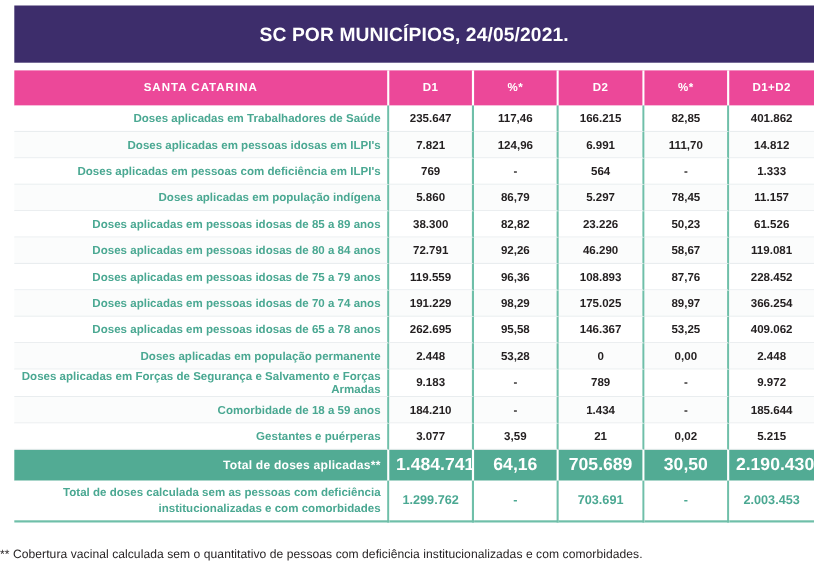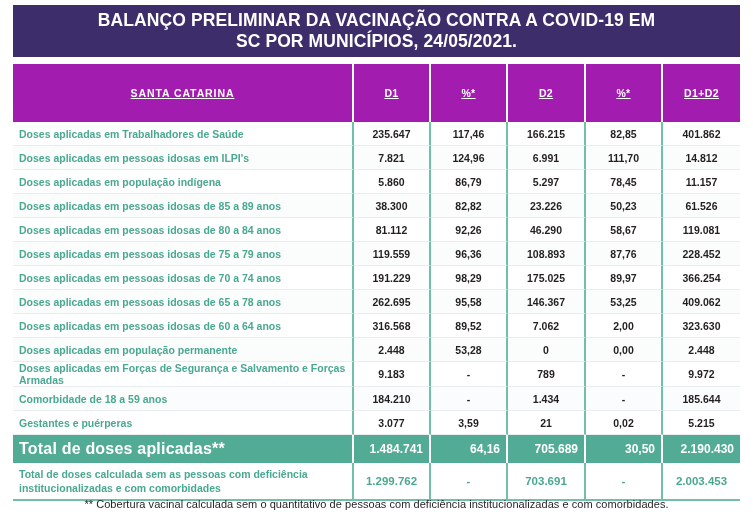--- a/index.html
+++ b/index.html
@@ -53,80 +53,78 @@
   }
   table.vac col.c-label { width: 341px; }
   table.vac col.c-d1    { width: 77px; }
   table.vac col.c-p1    { width: 77px; }
   table.vac col.c-d2    { width: 78px; }
   table.vac col.c-p2    { width: 77px; }
   table.vac col.c-tot   { width: 77px; }
 
   
   thead th {
-    background: #a21caf;
+    background: #ec4899;
     color: #ffffff;
     font-size: 10.5px;
     font-weight: bold;
     letter-spacing: 0.4px;
     height: 24px;
-    padding: 17px;
+    padding: 4px;
     text-align: center;
     vertical-align: middle;
     border-right: 2px solid #ffffff;
-    text-decoration: underline;
   }
   thead th.last { border-right: none; }
   thead th.h-label { letter-spacing: 0.9px; }
 
   
   tbody td {
     height: 23px;
     padding: 0 6px;
     font-size: 10.5px;
     vertical-align: middle;
     border-bottom: 1px solid #e9edef;
     background: #ffffff;
   }
   tbody tr:nth-child(even) td { background: #fbfcfc; }
 
   td.label {
     color: #4aa892;
     font-weight: bold;
-    text-align: left;
+    text-align: right;
     border-right: 2px solid #6fbfa9;
     margin-left: 28px;
   }
   td.num {
     color: #231f20;
     font-weight: bold;
     text-align: center;
     border-right: 2px solid #6fbfa9;
   }
   td.num.lastcol { border-right: none; }
 
   
   tr.total td {
     background: #52ab94 !important;
     color: #ffffff;
     border-bottom: none;
     height: 28px;
     border-right: 2px solid #ffffff;
   }
   tr.total td.label {
+    font-size: 11px;
+    font-weight: bold;
+    letter-spacing: 0.2px;
+    color: #ffffff;
+  }
+  tr.total td.num {
     font-size: 16px;
-    font-weight: bold;
-    letter-spacing: 0.2px;
-    color: #ffffff;
-  }
-  tr.total td.num {
-    font-size: 12px;
-    color: #ffffff;
-    font-weight: bold;
-    text-align: right;
+    color: #ffffff;
+    font-weight: bold;
   }
   tr.total td.lastcol { border-right: none; }
 
   
   tr.subtotal td {
     background: #ffffff !important;
     color: #4aa892;
     height: 36px;
     border-bottom: 2px solid #6fbfa9;
     border-right: 2px solid #6fbfa9;
@@ -143,31 +141,29 @@
     color: #4aa892;
   }
   tr.subtotal td.lastcol { border-right: none; }
 
   
   .footnote {
     position: absolute;
     left: 0;
     top: 498px;
     width: 753px;
-    text-align: center;
     font-size: 11px;
     color: #231f20;
     letter-spacing: 0.05px;
   }
 </style>
 </head>
 <body>
 
 <div class="title-banner">
-  <div class="title-line">BALANÇO PRELIMINAR DA VACINAÇÃO CONTRA A COVID-19 EM</div>
   <div class="title-line">SC POR MUNICÍPIOS, 24/05/2021.</div>
 </div>
 
 <div class="table-wrap">
   <table class="vac">
     <colgroup>
       <col class="c-label">
         <col class="c-d1">
         <col class="c-p1">
         <col class="c-d2">
@@ -196,38 +192,46 @@
       </tr>
       <tr>
         <td class="label">Doses aplicadas em pessoas idosas em ILPI's</td>
         <td class="num">7.821</td>
         <td class="num">124,96</td>
         <td class="num">6.991</td>
         <td class="num">111,70</td>
         <td class="num lastcol">14.812</td>
       </tr>
       <tr>
+        <td class="label">Doses aplicadas em pessoas com deficiência em ILPI's</td>
+        <td class="num">769</td>
+        <td class="num">-</td>
+        <td class="num">564</td>
+        <td class="num">-</td>
+        <td class="num lastcol">1.333</td>
+      </tr>
+      <tr>
         <td class="label">Doses aplicadas em população indígena</td>
         <td class="num">5.860</td>
         <td class="num">86,79</td>
         <td class="num">5.297</td>
         <td class="num">78,45</td>
         <td class="num lastcol">11.157</td>
       </tr>
       <tr>
         <td class="label">Doses aplicadas em pessoas idosas de 85 a 89 anos</td>
         <td class="num">38.300</td>
         <td class="num">82,82</td>
         <td class="num">23.226</td>
         <td class="num">50,23</td>
         <td class="num lastcol">61.526</td>
       </tr>
       <tr>
         <td class="label">Doses aplicadas em pessoas idosas de 80 a 84 anos</td>
-        <td class="num">81.112</td>
+        <td class="num">72.791</td>
         <td class="num">92,26</td>
         <td class="num">46.290</td>
         <td class="num">58,67</td>
         <td class="num lastcol">119.081</td>
       </tr>
       <tr>
         <td class="label">Doses aplicadas em pessoas idosas de 75 a 79 anos</td>
         <td class="num">119.559</td>
         <td class="num">96,36</td>
         <td class="num">108.893</td>
@@ -242,28 +246,20 @@
         <td class="num">89,97</td>
         <td class="num lastcol">366.254</td>
       </tr>
       <tr>
         <td class="label">Doses aplicadas em pessoas idosas de 65 a 78 anos</td>
         <td class="num">262.695</td>
         <td class="num">95,58</td>
         <td class="num">146.367</td>
         <td class="num">53,25</td>
         <td class="num lastcol">409.062</td>
-      </tr>
-      <tr>
-        <td class="label">Doses aplicadas em pessoas idosas de 60 a 64 anos</td>
-        <td class="num">316.568</td>
-        <td class="num">89,52</td>
-        <td class="num">7.062</td>
-        <td class="num">2,00</td>
-        <td class="num lastcol">323.630</td>
       </tr>
       <tr>
         <td class="label">Doses aplicadas em população permanente</td>
         <td class="num">2.448</td>
         <td class="num">53,28</td>
         <td class="num">0</td>
         <td class="num">0,00</td>
         <td class="num lastcol">2.448</td>
       </tr>
       <tr>

